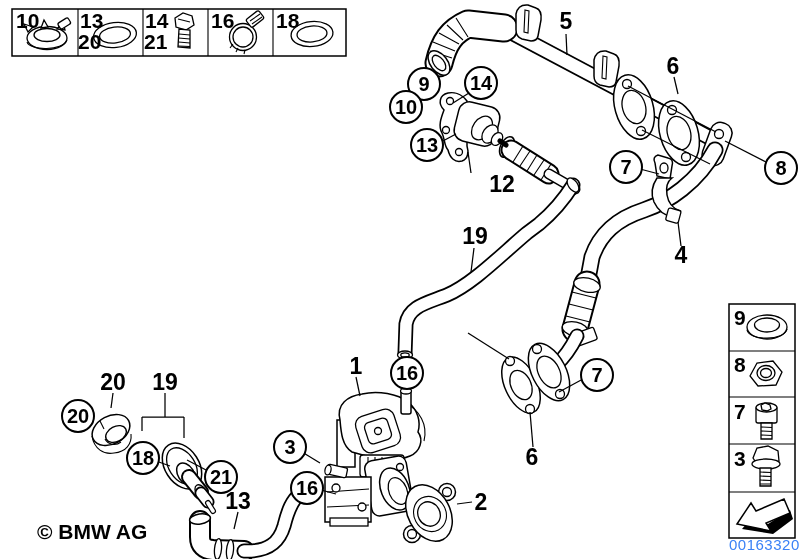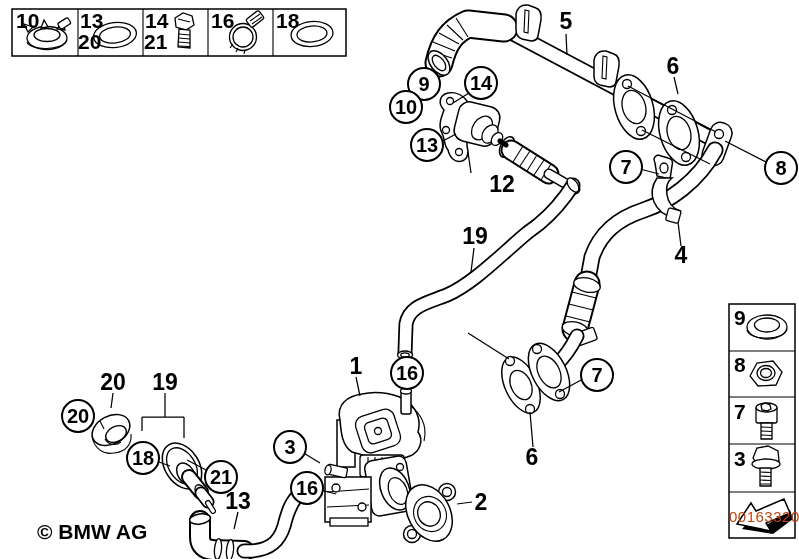--- a/index.html
+++ b/index.html
@@ -13,22 +13,22 @@
   .dl{fill:none;stroke:#000;stroke-width:1.1;}
   .ld{fill:none;stroke:#000;stroke-width:1.25;}
   .bk{fill:#000;stroke:none;}
   .callout-circled{position:absolute;width:30px;height:30px;border:2px solid #000;border-radius:50%;
       background:#fff;display:flex;align-items:center;justify-content:center;
       font-size:20px;font-weight:bold;line-height:1;transform:translate(-50%,-50%);z-index:5;}
   .callout-plain{position:absolute;font-size:23px;font-weight:bold;line-height:1;
       transform:translate(-50%,-50%);z-index:5;}
   .legend-num{position:absolute;font-size:21px;font-weight:bold;line-height:1;z-index:5;}
   .copyright{position:absolute;left:37px;top:520px;font-size:21px;font-weight:700;z-index:5;}
-  .partnum{position:absolute;left:729px;top:508px;width:66px;text-align:center;
-      font-size:15px;color:#c2410c;letter-spacing:.5px;z-index:5;}
+  .partnum{position:absolute;left:729px;top:536px;width:66px;text-align:center;
+      font-size:15px;color:#3b82f6;letter-spacing:.5px;z-index:5;}
 </style>
 </head>
 <body>
 
 <div class="stage">
 
 <svg width="799" height="559" viewBox="0 0 799 559">
 
   <g>
     <path class="to" stroke-width="16" d="M505,29 L716,141"></path>

